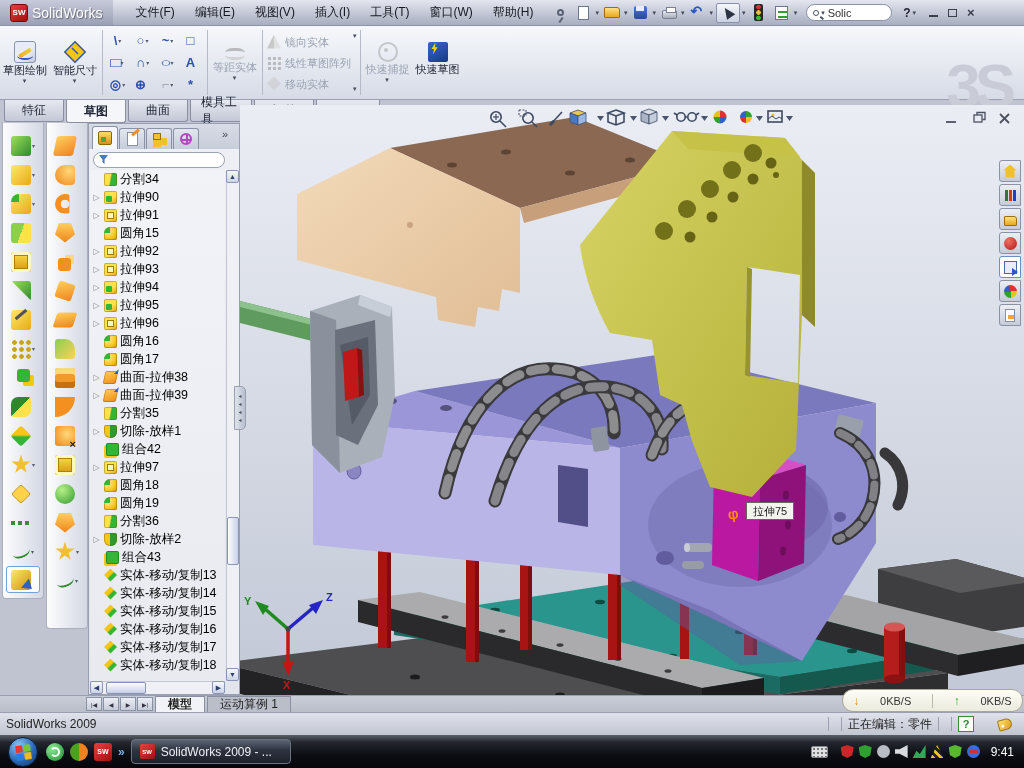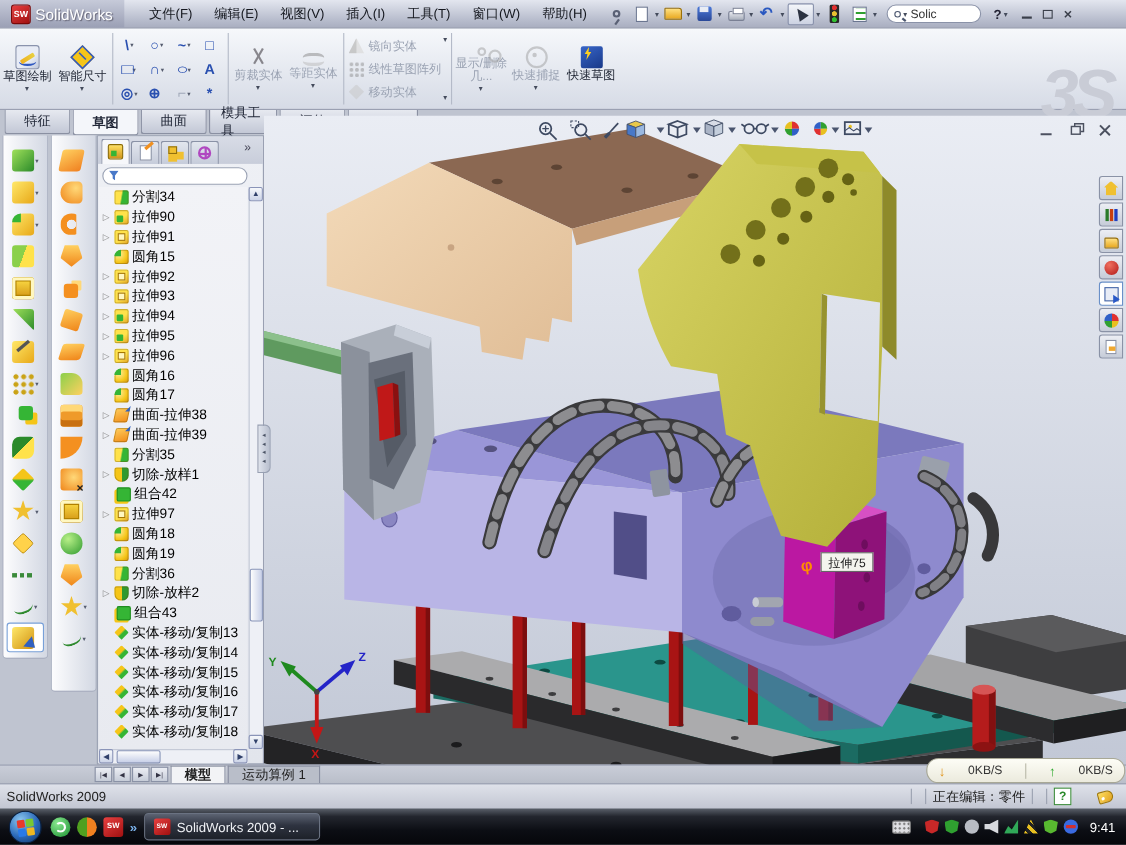--- a/index.html
+++ b/index.html
@@ -78,21 +78,21 @@
 .ri-move{background:#c0c6d2;clip-path:polygon(50% 0,100% 50%,50% 100%,0 50%);}
 .rlabel{font-size:11px;white-space:nowrap;}
 .rowdd{display:flex;flex-direction:column;justify-content:space-between;padding:6px 1px;}
 .ri-show{border:2px solid #98a0b0;border-radius:50%;width:8px;height:8px;margin-top:3px;}
 .ri-show::after{content:"";position:absolute;left:8px;top:0;width:8px;height:8px;border:2px solid #98a0b0;border-radius:50%;}
 .ri-repair{background:linear-gradient(135deg,#e8d040,#c09020);transform:rotate(-40deg) scaleY(.4);}
 .ri-snap{border:2px solid #98a0b0;border-radius:50%;}
 .ri-snap::after{content:"";position:absolute;left:4px;top:4px;width:4px;height:4px;background:#98a0b0;border-radius:50%;}
 .ri-quick{background:linear-gradient(150deg,#3866c8,#183888);border-radius:2px;}
 .ri-quick::after{content:"";position:absolute;left:2px;top:1px;width:10px;height:12px;background:#ffd020;clip-path:polygon(60% 0,20% 55%,45% 55%,35% 100%,80% 40%,55% 40%);}
-#watermark{position:absolute;right:14px;top:30px;font-size:62px;font-style:italic;font-weight:bold;color:#c9ccd6;letter-spacing:-6px;line-height:60px;pointer-events:none;}
+#watermark{position:absolute;right:14px;top:30px;font-size:62px;font-weight:bold;color:#c9ccd6;letter-spacing:-6px;line-height:60px;pointer-events:none;}
 
 
 #tabrow{left:0;top:100px;width:380px;height:23px;display:flex;gap:2px;padding-left:4px;}
 .rtab{min-width:60px;padding:0 10px;height:22px;display:flex;align-items:center;justify-content:center;font-size:12px;color:#222838;background:linear-gradient(180deg,#e6e9f0,#c3c8d6);border:1px solid #8a90a2;border-top:none;border-radius:0 0 3px 3px;}
 .rtab.active{background:#f4f6fa;font-weight:bold;height:23px;}
 
 
 .ltcol{width:42px;background:linear-gradient(90deg,#fdfdfe,#d3d8e3);border:1px solid #aab0c0;border-top:none;border-radius:0 0 4px 4px;display:flex;flex-direction:column;align-items:center;padding-top:8px;}
 .ltcell{height:29px;display:flex;align-items:center;justify-content:center;gap:1px;width:100%;}
 .ltcell.pressed{background:#fff;border:1px solid #78a0d8;border-radius:3px;width:34px;height:27px;}
@@ -391,25 +391,20 @@
         </div>
 
         <div class="sgcell">
           <span class="sg en">*</span>
           <span class="sdd" style="visibility: hidden;">▾</span>
         </div>
       </div>
     <div class="csep"></div>
     <div style="display:flex">
 
-        <div class="midbtn dim">
-          <span class="mic mi-trim"></span>
-          <span class="mlabel">剪裁实体</span>
-          <span class="dd">▾</span>
-        </div>
 
 
         <div class="midbtn dim">
           <span class="mic mi-offset"></span>
           <span class="mlabel">等距实体</span>
           <span class="dd">▾</span>
         </div>
       </div>
     <div class="csep"></div>
     <div class="rowgroup">
@@ -429,25 +424,20 @@
           <span class="rlabel mlabel">移动实体</span>
         </div>
       </div>
     <div class="rowdd">
         <span class="dd">▾</span>
         <span class="dd">▾</span>
       </div>
     <div class="csep"></div>
     <div style="display:flex">
 
-        <div class="midbtn dim">
-          <span class="mic ri-wrap ri-show"></span>
-          <span class="mlabel">显示/删除几...</span>
-          <span class="dd">▾</span>
-        </div>
 
 
         <div class="midbtn dim">
           <span class="mic ri-wrap ri-snap"></span>
           <span class="mlabel">快速捕捉</span>
           <span class="dd">▾</span>
         </div>
 
         <div class="midbtn en">
           <span class="mic ri-wrap ri-quick"></span>

